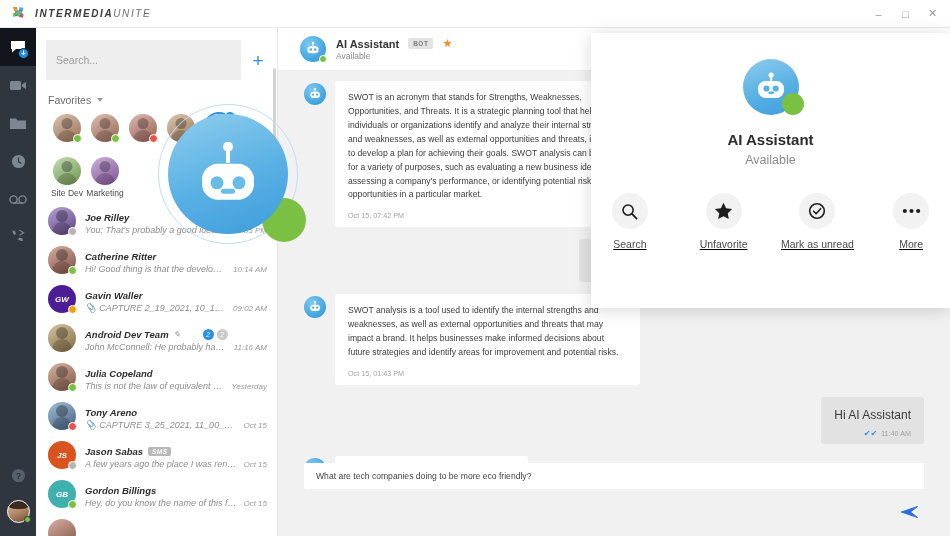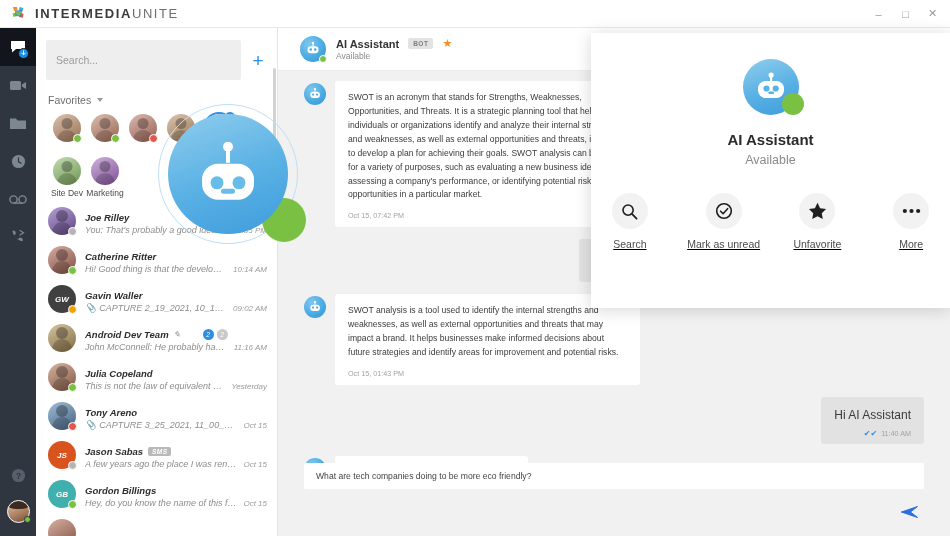--- a/index.html
+++ b/index.html
@@ -12,21 +12,21 @@
   .app { position:relative; width:950px; height:536px; background:#fff; }
 
   
   .titlebar{
     position:absolute; left:0; top:0; width:950px; height:28px;
     background:#ffffff; border-bottom:1px solid #e9e9e9;
     display:flex; align-items:center;
   }
   .logo-wrap{ display:flex; align-items:center; padding-left:10px; gap:8px; }
   .logo-mark{ width:17px; height:17px; position:relative; }
-  .logo-text{ font-size:13px; letter-spacing:1.6px; color:#3a3a3a; font-weight:700;}
+  .logo-text{ font-size:10px; letter-spacing:1.6px; color:#3a3a3a; font-weight:700;font-style:italic;}
   .logo-text .light{ font-weight:400; color:#6e6e6e; }
   .win-btns{ margin-left:auto; display:flex; align-items:center; gap:16px; padding-right:12px;}
   .win-btn{ width:11px; height:11px; color:#9a9a9a; display:flex; align-items:center; justify-content:center; font-size:11px;}
 
   
   .rail{
     position:absolute; left:0; top:28px; width:36px; height:508px;
     background:#2f3640;
   }
   .rail-item{
@@ -372,21 +372,21 @@
               <span class="nm">Catherine Ritter</span>
             </div>
             <div class="l2">
               <span class="pv">Hi! Good thing is that the developers....</span>
             </div>
           </div>
           <span class="tm">10:14 AM</span>
         </div>
         <div class="conv">
           <div class="av">
-            <div class="initials" style="background:#404040">GW</div>
+            <div class="initials" style="background:#4c1d95">GW</div>
             <span class="st orange"></span>
           </div>
           <div class="body">
             <div class="l1">
               <span class="nm">Gavin Waller</span>
             </div>
             <div class="l2">
               <span class="clip">📎</span>
               <span class="pv">CAPTURE 2_19_2021, 10_19_26.png</span>
             </div>
@@ -630,35 +630,35 @@
         <div class="action-circle">
           <svg width="17" height="17" viewBox="0 0 18 18">
               <circle cx="7.5" cy="7.5" r="5.4" fill="none" stroke="#1f1f1f" stroke-width="1.7"></circle>
               <path d="M11.6 11.6L16.5 16.5" stroke="#1f1f1f" stroke-width="1.9" stroke-linecap="round"></path>
             </svg>
         </div>
         <div class="action-label">Search</div>
       </div>
       <div class="action">
         <div class="action-circle">
+          <svg width="19" height="18" viewBox="0 0 20 19">
+              <path d="M10 0.8l2.75 5.7 6.25.85-4.5 4.4 1.1 6.25L10 15.05l-5.6 2.95 1.1-6.25L1 7.35l6.25-.85z" fill="#1f1f1f"></path>
+            </svg>
+        </div>
+        <div class="action-label">Unfavorite</div>
+      </div>
+      <div class="action">
+        <div class="action-circle">
           <svg width="18" height="18" viewBox="0 0 18 18">
               <circle cx="9" cy="9" r="7.3" fill="none" stroke="#1f1f1f" stroke-width="1.6"></circle>
               <path d="M5.6 9.2l2.5 2.5 4.5-5" fill="none" stroke="#1f1f1f" stroke-width="1.6" stroke-linecap="round" stroke-linejoin="round"></path>
             </svg>
         </div>
         <div class="action-label">Mark as
 unread</div>
-      </div>
-      <div class="action">
-        <div class="action-circle">
-          <svg width="19" height="18" viewBox="0 0 20 19">
-              <path d="M10 0.8l2.75 5.7 6.25.85-4.5 4.4 1.1 6.25L10 15.05l-5.6 2.95 1.1-6.25L1 7.35l6.25-.85z" fill="#1f1f1f"></path>
-            </svg>
-        </div>
-        <div class="action-label">Unfavorite</div>
       </div>
       <div class="action">
         <div class="action-circle">
           <svg width="19" height="6" viewBox="0 0 20 6">
               <circle cx="3" cy="3" r="2.2" fill="#1f1f1f"></circle>
               <circle cx="10" cy="3" r="2.2" fill="#1f1f1f"></circle>
               <circle cx="17" cy="3" r="2.2" fill="#1f1f1f"></circle>
             </svg>
         </div>
         <div class="action-label">More</div>

